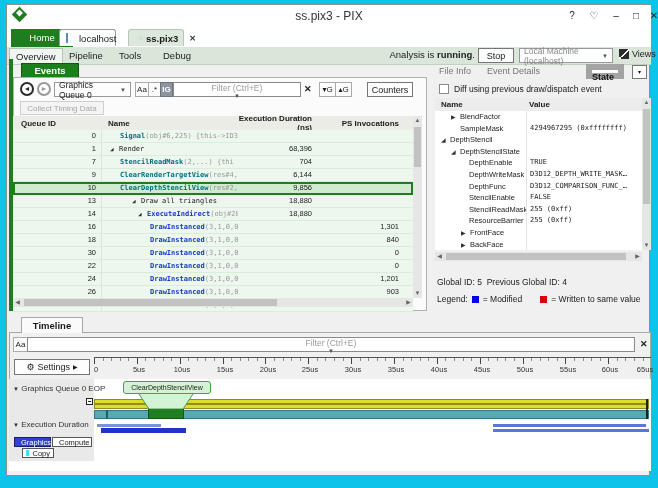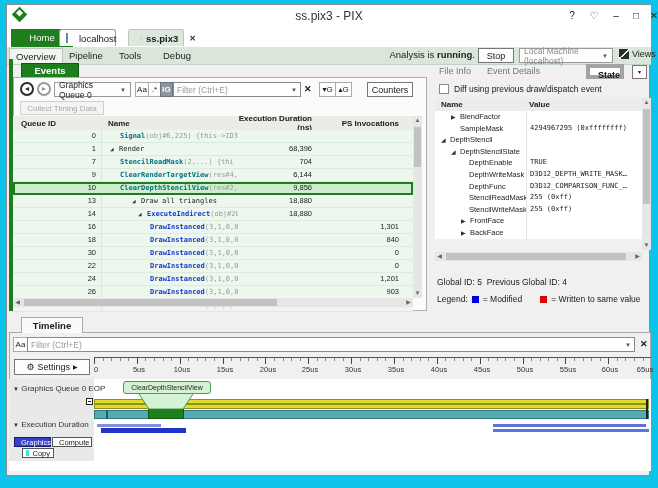--- a/index.html
+++ b/index.html
@@ -40,21 +40,21 @@
   .events-tab{left:14px;top:58px;width:58px;height:21px;background:#1e7e1e;border:1px solid #12590f;
               color:#fff;font-size:9.5px;font-weight:bold;text-align:center;line-height:14px;box-sizing:border-box;}
   .events-body{left:6px;top:72px;width:414px;height:234px;background:#fbfbfb;border:1px solid #b0b0b0;box-sizing:border-box;}
   .navcirc{top:77px;width:14px;height:14px;border-radius:50%;border:2px solid #2b2b2b;box-sizing:border-box;
            text-align:center;font-size:7px;line-height:10px;color:#2b2b2b;background:#fff;}
   .navcirc.dim{border-color:#9a9a9a;color:#9a9a9a;}
   .tgl{top:77px;height:15px;border:1px solid #aaa;background:#fdfdfd;font-size:8px;
        text-align:center;line-height:14px;box-sizing:border-box;}
   .tgl-on{background:#8d969e;color:#fff;border-color:#6c757c;font-weight:bold;}
   .filterbox{border:1px solid #8a8a8a;background:#fff;font-size:8.5px;color:#9a9a9a;
-             display:flex;align-items:center;padding:0 3px;box-sizing:border-box;}
+             display:flex;align-items:center;padding:0 3px;box-sizing:border-box;flex-direction:column;}
   .grid-hdr{left:6px;top:111px;width:400px;height:14px;background:#ececе6;background:#ecece6;
             border-bottom:1px solid #b9b9b9;font-size:8px;font-weight:bold;display:flex;align-items:center;}
   .er{display:flex;height:12px;line-height:12px;background:#edf7ed;border-bottom:1px solid #dcecdc;font-size:7.5px;}
   .er.sel{background:#cfeccf;outline:2px solid #1e7e1e;outline-offset:-2px;}
   .c-qid{width:89px;text-align:right;padding-right:5px;border-right:1px solid #d8e8d8;box-sizing:border-box;color:#222;}
   .c-name{width:136px;overflow:hidden;white-space:nowrap;box-sizing:border-box;
           font-family:"DejaVu Sans Mono",monospace;font-size:7px;}
   .c-dur{width:74px;text-align:right;box-sizing:border-box;color:#222;}
   .c-ps{width:87px;text-align:right;box-sizing:border-box;color:#222;}
   .exp{display:inline-block;width:9px;font-size:6px;color:#333;font-style:normal;}
@@ -62,21 +62,21 @@
   .draw{color:#1438c8;font-weight:bold;}
   .grp{color:#1a1a1a;}
   .prm{color:#999;text-decoration:none;}
   .n-i1{padding-left:8px;}.n-i2{padding-left:18px;}.n-i3{padding-left:30px;}.n-i4{padding-left:36px;}.n-i5{padding-left:48px;}
   
   .sb{background:#e6e6e6;}
   .sb-arrow{position:absolute;font-size:6px;color:#666;text-align:center;line-height:9px;width:9px;height:9px;background:#e6e6e6;}
   .sb-thumb{position:absolute;background:#c2c2c2;}
   
   .dtab{top:59px;height:15px;font-size:9px;color:#777;line-height:15px;}
-  .dtab-sel{background:#fdfdfd;border:4px solid #a3a3a3;color:#111;font-weight:bold;text-align:right;box-sizing:border-box;}
+  .dtab-sel{background:#fdfdfd;border:6px solid #a3a3a3;color:#111;font-weight:bold;text-align:left;box-sizing:border-box;}
   .chk{left:432px;top:79px;width:10px;height:10px;border:1px solid #8a8a8a;background:#fff;box-sizing:border-box;}
   .dhdr{left:428px;top:93px;width:207px;height:13px;background:#ececec;border-bottom:1px solid #bbb;
         font-size:8px;font-weight:bold;display:flex;align-items:center;}
   .sr{display:flex;height:11.6px;line-height:11.6px;background:#fff;font-size:7.5px;}
   .sr .nm{width:91px;box-sizing:border-box;overflow:hidden;white-space:nowrap;color:#222;}
   .sr .vl{flex:1;border-left:1px solid #e3e3e3;padding-left:3px;overflow:hidden;white-space:nowrap;
           font-family:"DejaVu Sans Mono",monospace;font-size:7px;color:#222;}
   .p1{padding-left:6px;}.p2m{padding-left:16px;}.p2{padding-left:26px;}.p3{padding-left:34px;}.p3m{padding-left:26px;}
   .legend-sq{width:7px;height:7px;display:inline-block;}
   
@@ -315,25 +315,29 @@
         </div>
     <div class="sr">
           <span class="nm p3">DepthWriteMask</span>
           <span class="vl">D3D12_DEPTH_WRITE_MASK…</span>
         </div>
     <div class="sr">
           <span class="nm p3">DepthFunc</span>
           <span class="vl">D3D12_COMPARISON_FUNC_…</span>
         </div>
     <div class="sr">
+          <span class="nm p3">StencilEnable</span>
+          <span class="vl">FALSE</span>
+        </div>
+    <div class="sr">
           <span class="nm p3">StencilReadMask</span>
           <span class="vl">255 (0xff)</span>
         </div>
     <div class="sr">
-          <span class="nm p3">StencilWriteMask</span>
+          <span class="nm p3">ResourceBarrier</span>
           <span class="vl">255 (0xff)</span>
         </div>
     <div class="sr">
           <span class="nm p3m"><i class="exp">▶</i><span>FrontFace</span></span>
           <span class="vl"></span>
         </div>
     <div class="sr">
           <span class="nm p3m"><i class="exp">▶</i><span>BackFace</span></span>
           <span class="vl"></span>
         </div>

